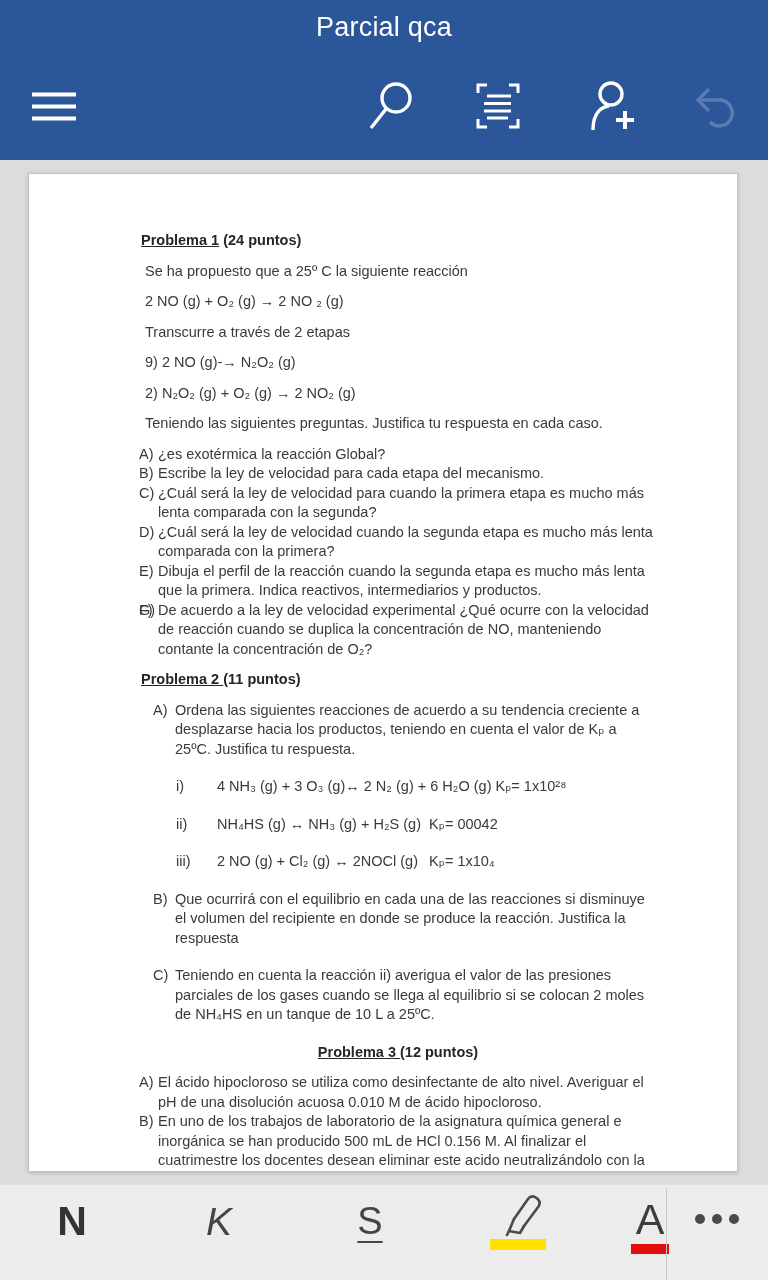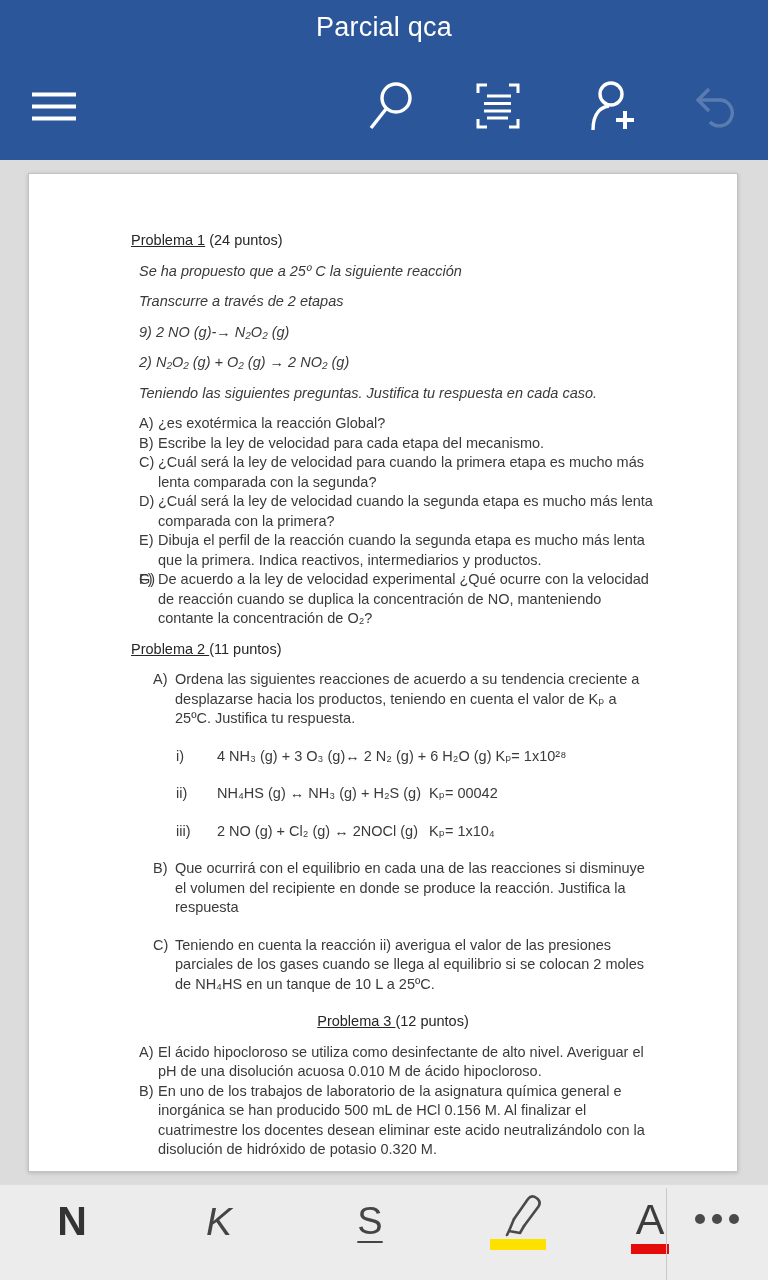--- a/index.html
+++ b/index.html
@@ -31,23 +31,23 @@
     position:absolute;left:28px;right:30px;top:13px;bottom:13px;
     background:#ffffff;border:1px solid #c3c3c3;
     box-shadow:0 1px 4px rgba(0,0,0,.18);
     overflow:hidden;
   }
   .doc-content{
     position:absolute;left:0;top:0;right:0;bottom:0;
     padding:57px 82px 0 100px;
     font-size:14.5px;line-height:19.5px;color:#3a3a3a;
   }
-  .h{font-weight:normal;color:#262626;margin:0 0 11px 2px;}
+  .h{font-weight:bold;color:#262626;margin:0 0 11px 12px;}
   .h .u{text-decoration:underline;}
-  .para{margin:0 0 11px 10px;font-style:italic;}
+  .para{margin:0 0 11px 16px;}
   .li1,.li3{position:relative;padding-left:29px;margin:0;}
   .li1 .lbl,.li3 .lbl{position:absolute;left:10px;}
   .li2{position:relative;padding-left:46px;margin:0 0 18px 0;}
   .li2 .lbl{position:absolute;left:24px;}
   .mt{margin-top:11px;}
   .rx{position:relative;padding-left:88px;margin:0 0 18px 0;}
   .rx-num{position:absolute;left:47px;}
   .rx-k{position:absolute;left:300px;}
   
   .format-bar{
@@ -122,20 +122,21 @@
       </svg>
     </button>
   </header>
 
   <main class="doc-canvas">
     <div class="doc-page">
       <div class="doc-content">
 
         <p class="h"><span class="u">Problema 1</span><span> (24 puntos)</span></p>
         <p class="para">Se ha propuesto que a 25º C la siguiente reacción</p>
+        <p class="para">2 NO (g) + O₂ (g) → 2 NO ₂ (g)</p>
         <p class="para">Transcurre a través de 2 etapas</p>
         <p class="para">9) 2 NO (g)-→ N₂O₂ (g)</p>
         <p class="para">2) N₂O₂ (g) + O₂ (g) → 2 NO₂ (g)</p>
         <p class="para">Teniendo las siguientes preguntas. Justifica tu respuesta en cada caso.</p>
 
         <div class="li1"><span class="lbl">A)</span><span>¿es exotérmica la reacción Global?</span></div>
         <div class="li1"><span class="lbl">B)</span><span>Escribe la ley de velocidad para cada etapa del mecanismo.</span></div>
         <div class="li1"><span class="lbl">C)</span><span>¿Cuál será la ley de velocidad para cuando la primera etapa es mucho más lenta comparada con la segunda?</span></div>
         <div class="li1"><span class="lbl">D)</span><span>¿Cuál será la ley de velocidad cuando la segunda etapa es mucho más lenta comparada con la primera?</span></div>
         <div class="li1"><span class="lbl">E)</span><span>Dibuja el perfil de la reacción cuando la segunda etapa es mucho más lenta que la primera. Indica reactivos, intermediarios y productos.</span></div>

